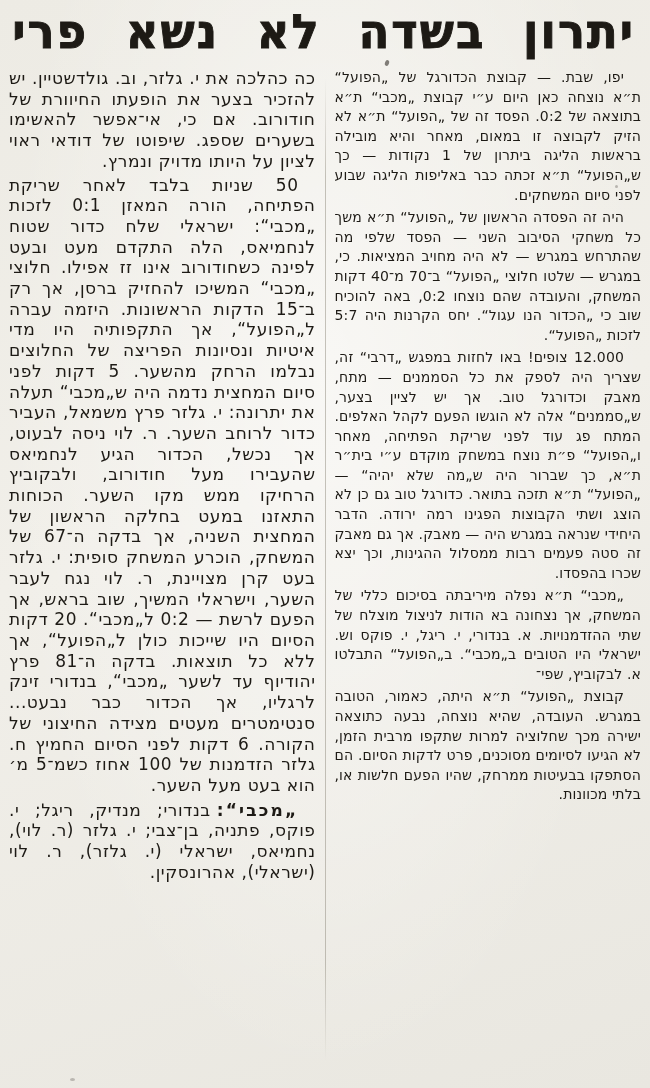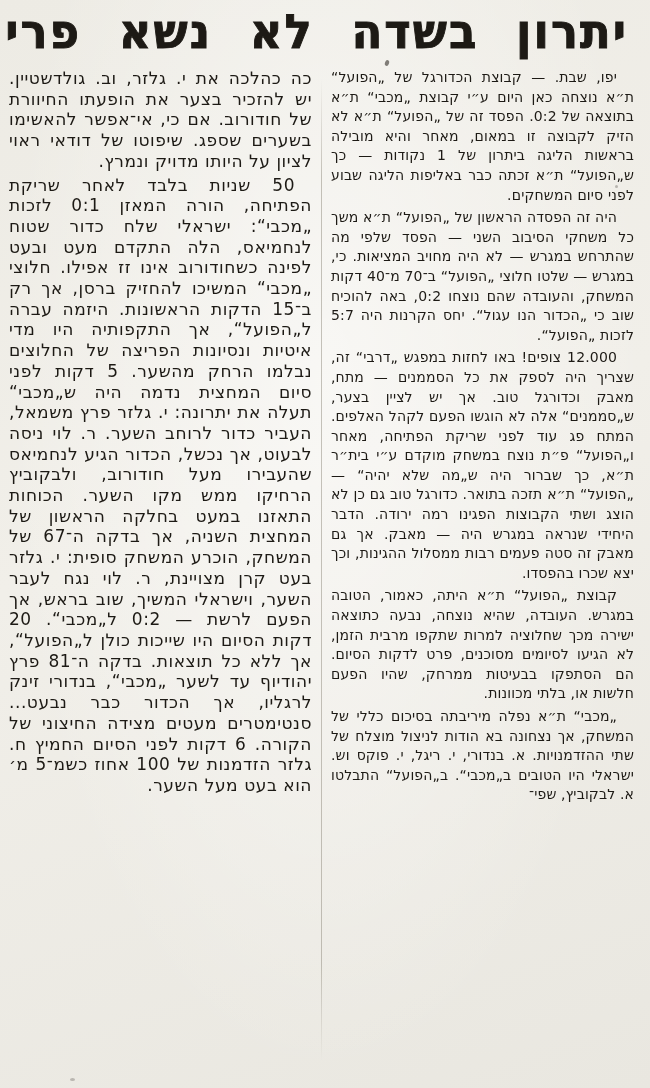--- a/index.html
+++ b/index.html
@@ -14,21 +14,21 @@
     background:
       radial-gradient(ellipse at 50% 35%, rgba(255,255,255,.55), rgba(255,255,255,0) 70%),
       linear-gradient(160deg,#edebe4 0%, #f1efe9 45%, #e9e7e0 100%);
     background-color:var(--paper);
     color:var(--ink);
     font-family:"DejaVu Sans",sans-serif;
     direction:rtl;
   }
   .page{
     position:relative;width:650px;height:837px;
-    padding:4px 16px 8px 9px;
+    padding:4px 9px 8px 9px;
   }
   .headline{
     margin:0 6px 8px 6px;
     text-align:center;
     font-size:45px;
     line-height:56px;
     font-weight:bold;
     letter-spacing:2px;
     word-spacing:20px;
     -webkit-text-stroke:0.9px var(--ink);
@@ -86,29 +86,32 @@
 <div class="page">
 
   <h1 class="headline">יתרון בשדה לא נשא פרי</h1>
 
   <div class="article">
 
     <div class="col col-right">
       <p class="para indent">יפו, שבת. — קבוצת הכדורגל של „הפועל“ ת״א נוצחה כאן היום ע״י קבוצת „מכבי“ ת״א בתוצאה של 0:2. הפסד זה של „הפועל“ ת״א לא הזיק לקבוצה זו במאום, מאחר והיא מובילה בראשות הליגה ביתרון של 1 נקודות — כך ש„הפועל“ ת״א זכתה כבר באליפות הליגה שבוע לפני סיום המשחקים.</p>
       <p class="para indent">היה זה הפסדה הראשון של „הפועל“ ת״א משך כל משחקי הסיבוב השני — הפסד שלפי מה שהתרחש במגרש — לא היה מחויב המציאות. כי, במגרש — שלטו חלוצי „הפועל“ ב־70 מ־40 דקות המשחק, והעובדה שהם נוצחו 0:2, באה להוכיח שוב כי „הכדור הנו עגול“. יחס הקרנות היה 5:7 לזכות „הפועל“.</p>
       <p class="para indent">12.000 צופים! באו לחזות במפגש „דרבי“ זה, שצריך היה לספק את כל הסממנים — מתח, מאבק וכדורגל טוב. אך יש לציין בצער, ש„סממנים“ אלה לא הוגשו הפעם לקהל האלפים. המתח פג עוד לפני שריקת הפתיחה, מאחר ו„הפועל“ פ״ת נוצח במשחק מוקדם ע״י בית״ר ת״א, כך שברור היה ש„מה שלא יהיה“ — „הפועל“ ת״א תזכה בתואר. כדורגל טוב גם כן לא הוצג ושתי הקבוצות הפגינו רמה ירודה. הדבר היחידי שנראה במגרש היה — מאבק. אך גם מאבק זה סטה פעמים רבות ממסלול ההגינות, וכך יצא שכרו בהפסדו.</p>
+      <p class="para indent">„מכבי“ ת״א נפלה מיריבתה בסיכום כללי של המשחק, אך נצחונה בא הודות לניצול מוצלח של שתי ההזדמנויות. א. בנדורי, י. ריגל, י. פוקס וש. ישראלי היו הטובים ב„מכבי“. ב„הפועל“ התבלטו א. לבקוביץ, שפי־</p>
       <p class="para indent">קבוצת „הפועל“ ת״א היתה, כאמור, הטובה במגרש. העובדה, שהיא נוצחה, נבעה כתוצאה ישירה מכך שחלוציה למרות שתקפו מרבית הזמן, לא הגיעו לסיומים מסוכנים, פרט לדקות הסיום. הם הסתפקו בבעיטות ממרחק, שהיו הפעם חלשות או, בלתי מכוונות.</p>
-      <p class="para indent">„מכבי“ ת״א נפלה מיריבתה בסיכום כללי של המשחק, אך נצחונה בא הודות לניצול מוצלח של שתי ההזדמנויות. א. בנדורי, י. ריגל, י. פוקס וש. ישראלי היו הטובים ב„מכבי“. ב„הפועל“ התבלטו א. לבקוביץ, שפי־</p>
     </div>
 
     <div class="col-rule"></div>
 
     <div class="col col-left">
       <p class="para">כה כהלכה את י. גלזר, וב. גולדשטיין. יש להזכיר בצער את הופעתו החיוורת של חודורוב. אם כי, אי־אפשר להאשימו בשערים שספג. שיפוטו של דודאי ראוי לציון על היותו מדויק ונמרץ.</p>
       <p class="para indent">50 שניות בלבד לאחר שריקת הפתיחה, הורה המאזן 0:1 לזכות „מכבי“: ישראלי שלח כדור שטוח לנחמיאס, הלה התקדם מעט ובעט לפינה כשחודורוב אינו זז אפילו. חלוצי „מכבי“ המשיכו להחזיק ברסן, אך רק ב־15 הדקות הראשונות. היזמה עברה ל„הפועל“, אך התקפותיה היו מדי איטיות ונסיונות הפריצה של החלוצים נבלמו הרחק מהשער. 5 דקות לפני סיום המחצית נדמה היה ש„מכבי“ תעלה את יתרונה: י. גלזר פרץ משמאל, העביר כדור לרוחב השער. ר. לוי ניסה לבעוט, אך נכשל, הכדור הגיע לנחמיאס שהעבירו מעל חודורוב, ולבקוביץ הרחיקו ממש מקו השער. הכוחות התאזנו במעט בחלקה הראשון של המחצית השניה, אך בדקה ה־67 של המשחק, הוכרע המשחק סופית: י. גלזר בעט קרן מצויינת, ר. לוי נגח לעבר השער, וישראלי המשיך, שוב בראש, אך הפעם לרשת — 0:2 ל„מכבי“. 20 דקות הסיום היו שייכות כולן ל„הפועל“, אך ללא כל תוצאות. בדקה ה־81 פרץ יהודיוף עד לשער „מכבי“, בנדורי זינק לרגליו, אך הכדור כבר נבעט... סנטימטרים מעטים מצידה החיצוני של הקורה. 6 דקות לפני הסיום החמיץ ח. גלזר הזדמנות של 100 אחוז כשמ־5 מ׳ הוא בעט מעל השער.</p>
+      <p class="para indent lineup">
+        <span class="team">„מכבי“:</span><span>בנדורי; מנדיק, ריגל; י. פוקס, פתניה, בן־צבי; י. גלזר (ר. לוי), נחמיאס, ישראלי (י. גלזר), ר. לוי (ישראלי), אהרונסקין.</span>
+      </p>
     </div>
 
   </div>
 
   <div class="speck speck-a"></div>
   <div class="speck speck-b"></div>
   <div class="speck speck-c"></div>
 
 </div>
 

